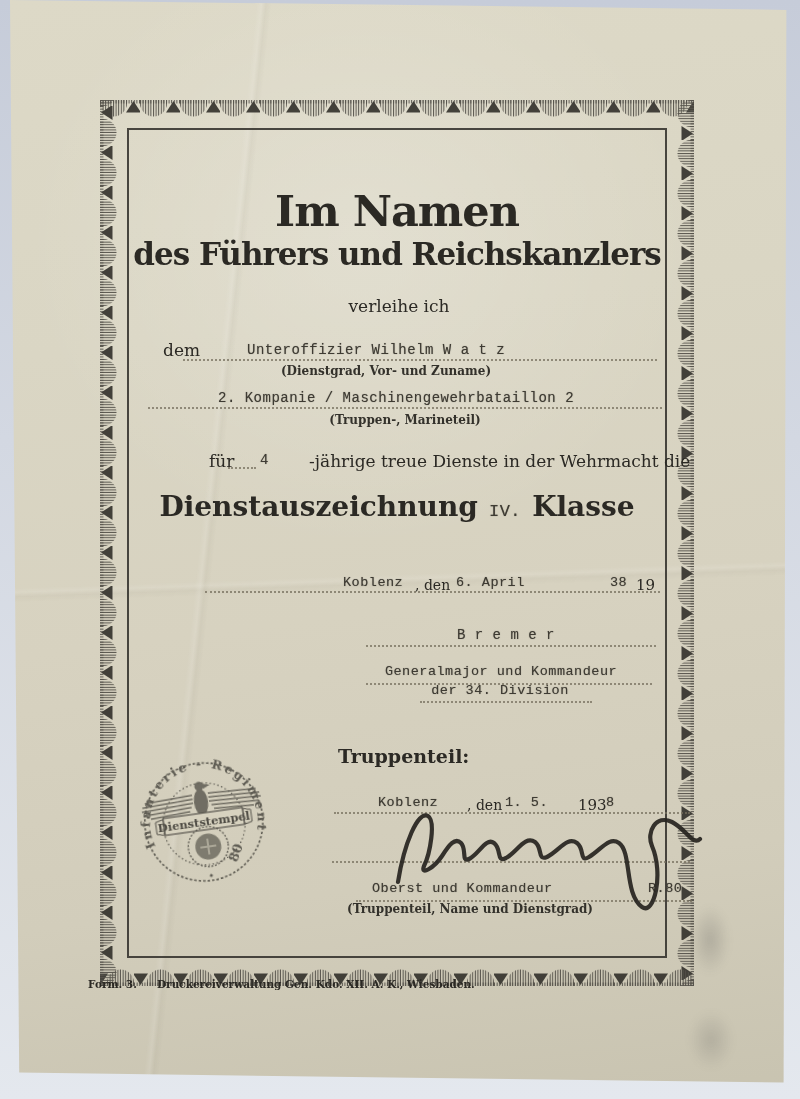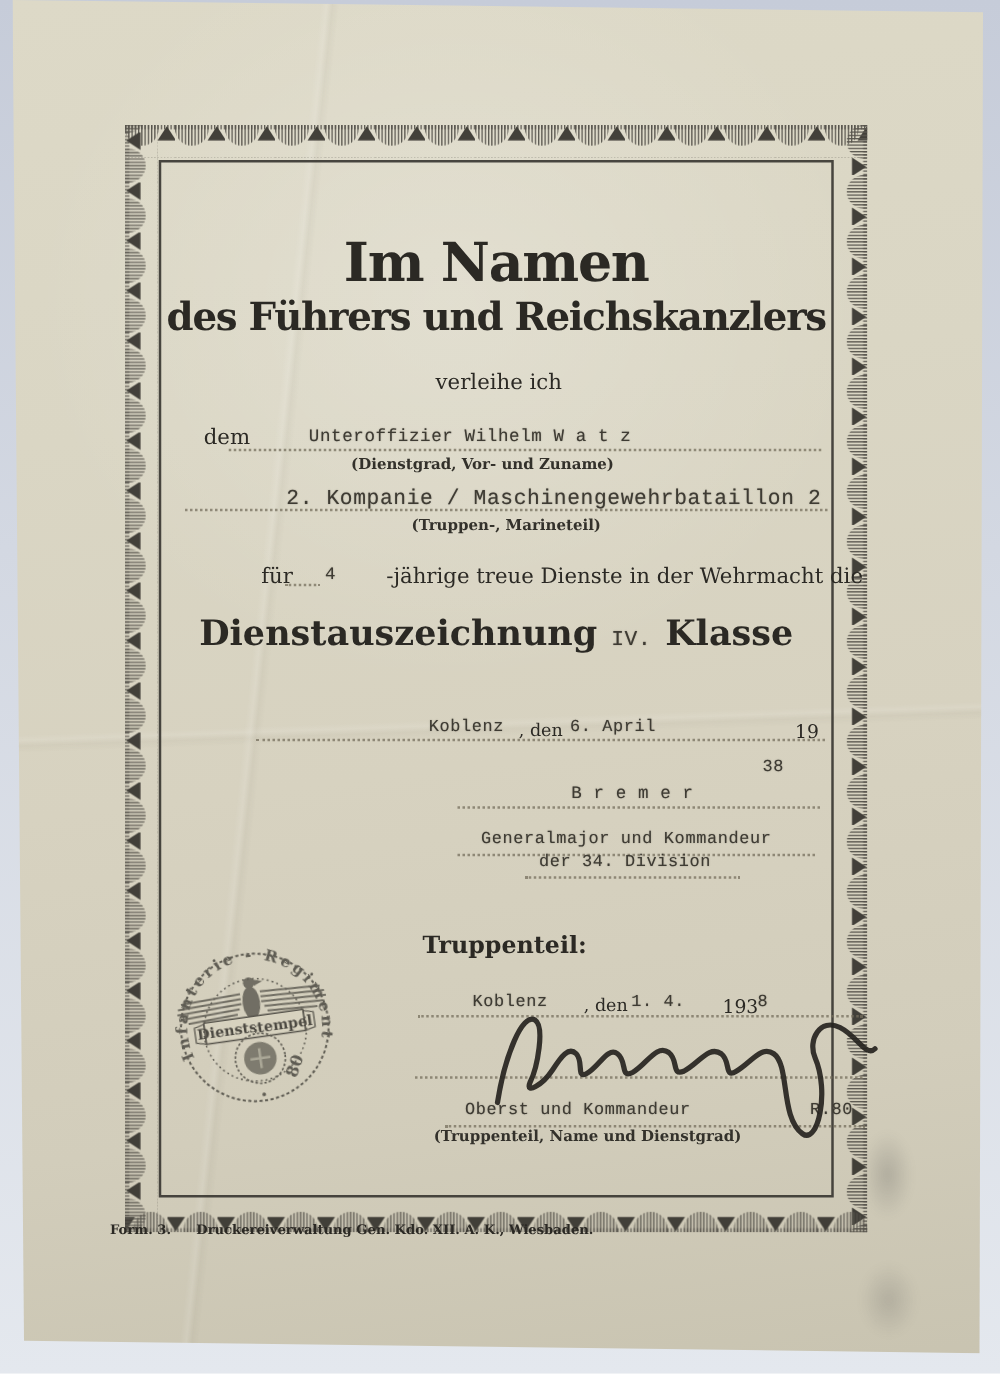--- a/index.html
+++ b/index.html
@@ -63,54 +63,54 @@
   <div class="frak ctr" style="left:397px;top:186px;font-size:43px;letter-spacing:-1px;">Im Namen</div>
   <div class="frak ctr" style="left:397px;top:236px;font-size:31px;letter-spacing:-1px;">des Führers und Reichskanzlers</div>
   <div class="frak ctr" style="left:399px;top:296px;font-size:17px;font-weight:normal;">verleihe ich</div>
 
   <div class="dotline" style="left:183px;top:359px;width:474px;"></div>
   <div class="frak" style="left:163px;top:340px;font-size:17px;font-weight:normal;">dem</div>
   <div class="type" style="left:247px;top:342px;font-size:14px;">Unteroffizier  Wilhelm  W a t z</div>
   <div class="frak ctr small" style="left:386px;top:364px;">(Dienstgrad, Vor- und Zuname)</div>
 
   <div class="dotline" style="left:148px;top:407px;width:514px;"></div>
-  <div class="type" style="left:229px;top:390px;font-size:17px;">2. Kompanie / Maschinengewehrbataillon 2</div>
+  <div class="type" style="left:218px;top:390px;font-size:14px;">2. Kompanie / Maschinengewehrbataillon 2</div>
   <div class="frak ctr small" style="left:405px;top:413px;">(Truppen-, Marineteil)</div>
 
   <div class="dotline" style="left:228px;top:467px;width:28px;"></div>
   <div class="frak" style="left:195px;top:451px;font-size:17px;font-weight:normal;margin-left:14px;">für</div>
   <div class="type" style="left:260px;top:452px;font-size:14px;">4</div>
   <div class="frak" style="left:276px;top:451px;font-size:17px;font-weight:normal;margin-left:33px;">-jährige treue Dienste in der Wehrmacht die</div>
 
   <div style="position:absolute;left:128px;top:490px;width:538px;text-align:center;white-space:nowrap;">
     <span class="frak" style="position:static;font-size:28px;">Dienstauszeichnung</span>
     <span class="type" style="position:static;font-size:17px;padding:0 6px;">IV.</span>
     <span class="frak" style="position:static;font-size:28px;">Klasse</span>
   </div>
 
   <div class="dotline" style="left:205px;top:591px;width:455px;"></div>
   <div class="type" style="left:343px;top:575px;font-size:13.5px;">Koblenz</div>
   <div class="frak" style="left:415px;top:577px;font-size:14px;font-weight:normal;">, den</div>
   <div class="type" style="left:456px;top:575px;font-size:13.5px;">6. April</div>
   <div class="frak" style="left:588px;top:576px;font-size:15px;font-weight:normal;margin-left:48px;">19</div>
-  <div class="type" style="left:610px;top:575px;font-size:13.5px;margin-top:32px;">38</div>
+  <div class="type" style="left:610px;top:575px;font-size:13.5px;">38</div>
 
   <div class="dotline" style="left:366px;top:645px;width:290px;"></div>
   <div class="type" style="left:457px;top:627px;font-size:14px;">B r e m e r</div>
   <div class="dotline" style="left:366px;top:683px;width:286px;"></div>
   <div class="type ctr" style="left:501px;top:664px;font-size:13.5px;">Generalmajor und Kommandeur</div>
   <div class="dotline" style="left:420px;top:701px;width:172px;"></div>
   <div class="type ctr" style="left:500px;top:683px;font-size:13.5px;">der 34. Division</div>
 
   <div class="frak" style="left:338px;top:745px;font-size:19px;">Truppenteil:</div>
 
   <div class="dotline" style="left:334px;top:812px;width:356px;"></div>
   <div class="type" style="left:378px;top:795px;font-size:13.5px;">Koblenz</div>
   <div class="frak" style="left:467px;top:797px;font-size:14px;font-weight:normal;">, den</div>
-  <div class="type" style="left:505px;top:795px;font-size:13.5px;">1. 4.</div>
+  <div class="type" style="left:505px;top:795px;font-size:13.5px;">1. 5.</div>
   <div class="frak" style="left:578px;top:796px;font-size:15px;font-weight:normal;">193</div>
   <div class="type" style="left:606px;top:795px;font-size:13.5px;">8</div>
 
   <div class="dotline" style="left:332px;top:861px;width:358px;"></div>
   <div class="dotline" style="left:356px;top:900px;width:336px;"></div>
   <div class="type" style="left:372px;top:881px;font-size:13.5px;">Oberst und Kommandeur</div>
   <div class="type" style="left:648px;top:881px;font-size:13.5px;">R.80</div>
   <div class="frak ctr small" style="left:470px;top:902px;">(Truppenteil, Name und Dienstgrad)</div>
 
   <div class="frak" style="left:88px;top:978px;font-size:10.5px;">Form. 3.</div>

